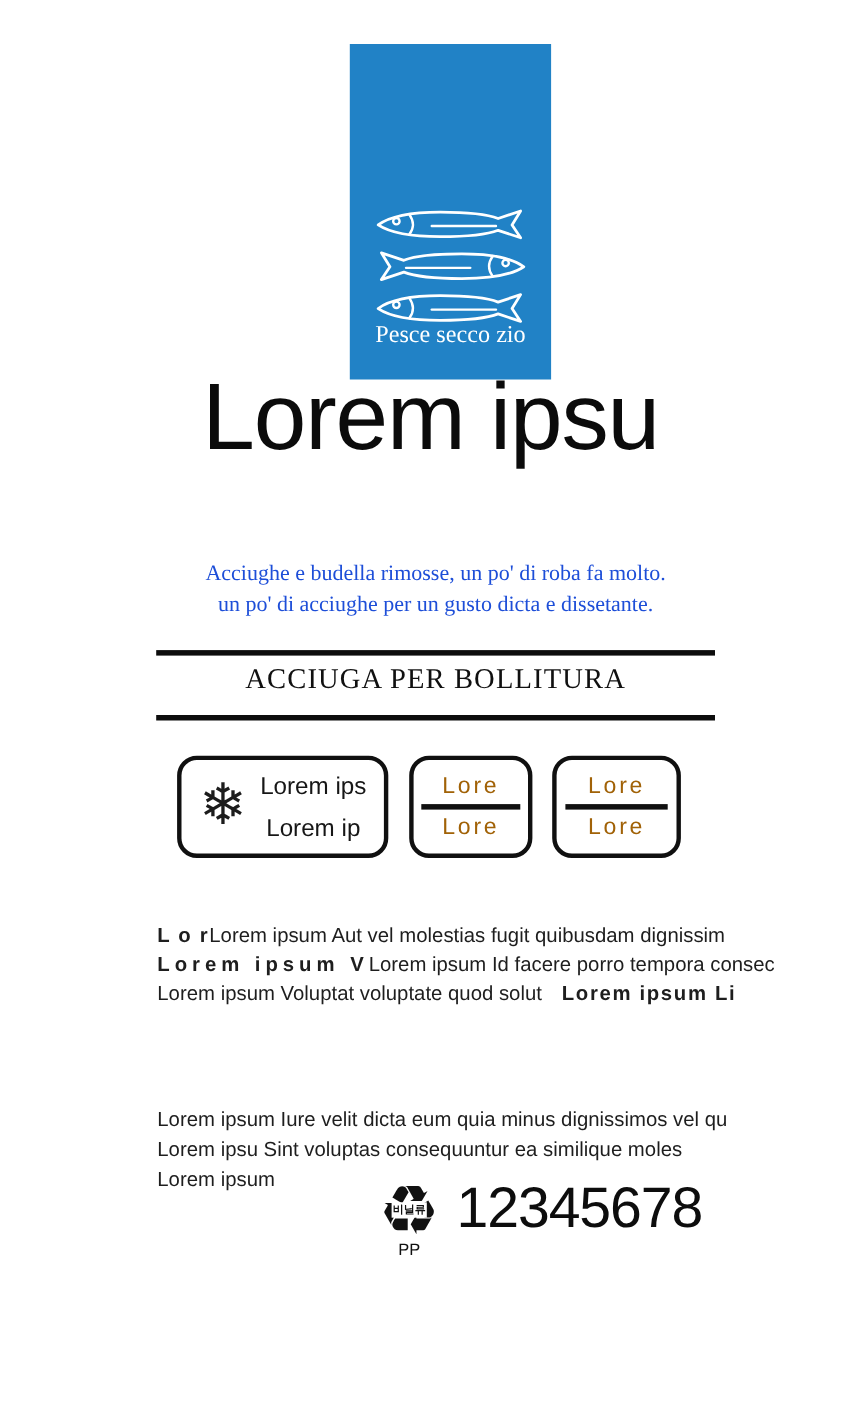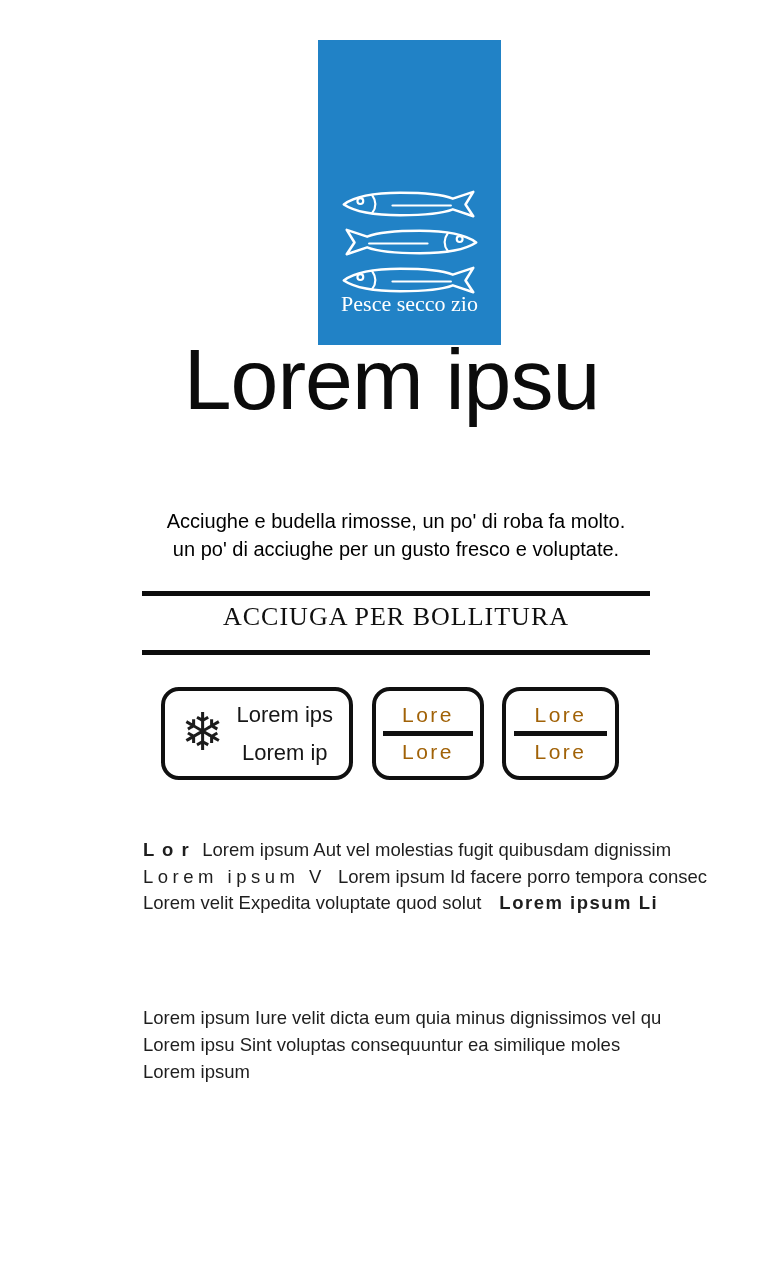--- a/index.html
+++ b/index.html
@@ -12,21 +12,21 @@
   .fish-stack{position:absolute;left:50%;top:146px;transform:translateX(-50%);
     display:flex;flex-direction:column;gap:1px;}
   .fish-stack svg{display:block;}
   .brand-name{position:absolute;left:0;top:251px;width:100%;text-align:center;
     font-family:"Liberation Serif",serif;font-size:22px;color:#ffffff;}
   
   .title{position:absolute;left:0;top:336px;width:100%;margin:0;text-align:center;
     font-size:86px;font-weight:400;line-height:1;letter-spacing:-1px;color:#0b0b0b;}
   
   .subtitle{position:absolute;left:142px;top:507px;width:508px;text-align:center;
-    font-size:20px;line-height:28px;color:#000000;}
+    font-size:20px;line-height:28px;color:#1d4ed8;font-family:Liberation Serif, serif;}
   
   .rule{position:absolute;left:142px;width:508px;height:5px;background:#0d0d0d;}
   .rule1{top:591px;} .rule2{top:650px;}
   .section-title{position:absolute;left:142px;top:602px;width:508px;text-align:center;
     font-family:"Liberation Serif",serif;font-size:26px;letter-spacing:1px;color:#101010;}
   
   .ibox{position:absolute;top:687px;height:93px;border:4px solid #101010;border-radius:18px;
     box-sizing:border-box;display:flex;flex-direction:column;align-items:center;justify-content:center;}
   .ibox-freeze{left:161px;width:192px;flex-direction:row;gap:12px;}
   .ibox-2{left:372px;width:112px;}
@@ -36,23 +36,23 @@
   .freeze-lines{display:flex;flex-direction:column;align-items:center;gap:13px;
     font-size:22px;line-height:1.15;color:#161616;}
   .frac-top,.frac-bottom{font-size:21px;letter-spacing:2.5px;color:#a16207;}
   .frac-top{margin-bottom:4px;} .frac-bottom{margin-top:4px;}
   .frac-divider{width:86%;height:5px;background:#101010;}
   
   .para{position:absolute;left:143px;width:520px;white-space:nowrap;color:#1e1e1e;}
   .para1{top:837px;font-size:18.5px;line-height:26.5px;}
   .para2{top:1004px;font-size:18.5px;line-height:27px;}
   .seg{display:inline-block;}
-  .seg + .seg{margin-left:12px;}
+  .seg + .seg{}
   .seg-b{font-weight:700;letter-spacing:1.5px;}
-  .seg-bw{font-weight:400;letter-spacing:4.5px;}
+  .seg-bw{font-weight:700;letter-spacing:4.5px;}
   .seg-bxw{font-weight:700;letter-spacing:7px;}
   .seg-sp{letter-spacing:1.8px;}
   
   .recycle{position:absolute;left:336px;top:1070px;width:72px;height:80px;text-align:center;}
   .tri-glyph{font-family:"DejaVu Sans",sans-serif;font-size:62px;line-height:62px;
     color:#111111;display:block;}
   .recycle-label{position:absolute;left:50%;top:30px;transform:translate(-50%,-50%);
     background:#ffffff;font-size:10px;font-weight:700;color:#111;padding:0 1px;white-space:nowrap;}
   .pp{position:absolute;left:0;top:58px;width:100%;font-size:15px;font-weight:400;color:#111;}
   .big-number{position:absolute;left:415px;top:1072px;font-size:52px;letter-spacing:-1px;
@@ -83,21 +83,21 @@
         <use href="#fishbody"></use>
       </svg>
     </div>
     <div class="brand-name">Pesce secco zio</div>
   </header>
 
   <h1 class="title">Lorem ipsu</h1>
 
   <div class="subtitle">
     <div>Acciughe e budella rimosse, un po' di roba fa molto.</div>
-    <div>un po' di acciughe per un gusto fresco e voluptate.</div>
+    <div>un po' di acciughe per un gusto dicta e dissetante.</div>
   </div>
 
   <div class="rule rule1"></div>
   <div class="section-title">ACCIUGA PER BOLLITURA</div>
   <div class="rule rule2"></div>
 
   <div class="ibox ibox-freeze">
     <span class="snow">❄</span>
     <span class="freeze-lines">
       <span>Lorem ips</span>
@@ -118,24 +118,30 @@
   </div>
 
   <div class="para para1">
     <div>
       <span class="seg seg-b">L o r</span><span class="seg">Lorem ipsum Aut vel molestias fugit quibusdam dignissim</span>
     </div>
     <div>
       <span class="seg seg-bw">Lorem ipsum V</span><span class="seg">Lorem ipsum Id facere porro tempora consec</span>
     </div>
     <div>
-      <span class="seg">Lorem velit Expedita voluptate quod solut</span><span class="seg seg-b" style="margin-left:18px;">Lorem ipsum Li</span>
+      <span class="seg">Lorem ipsum Voluptat voluptate quod solut</span><span class="seg seg-b" style="margin-left:18px;">Lorem ipsum Li</span>
     </div>
   </div>
 
   <div class="para para2">
     <div>Lorem ipsum Iure velit dicta eum quia minus dignissimos vel qu</div>
     <div>Lorem ipsu Sint voluptas consequuntur ea similique moles</div>
     <div>Lorem ipsum</div>
   </div>
 
+  <div class="recycle">
+    <span class="tri-glyph">♻</span>
+    <span class="recycle-label">비닐류</span>
+    <span class="pp">PP</span>
+  </div>
+  <div class="big-number">12345678</div>
 
 </div>
 
 </body></html>

